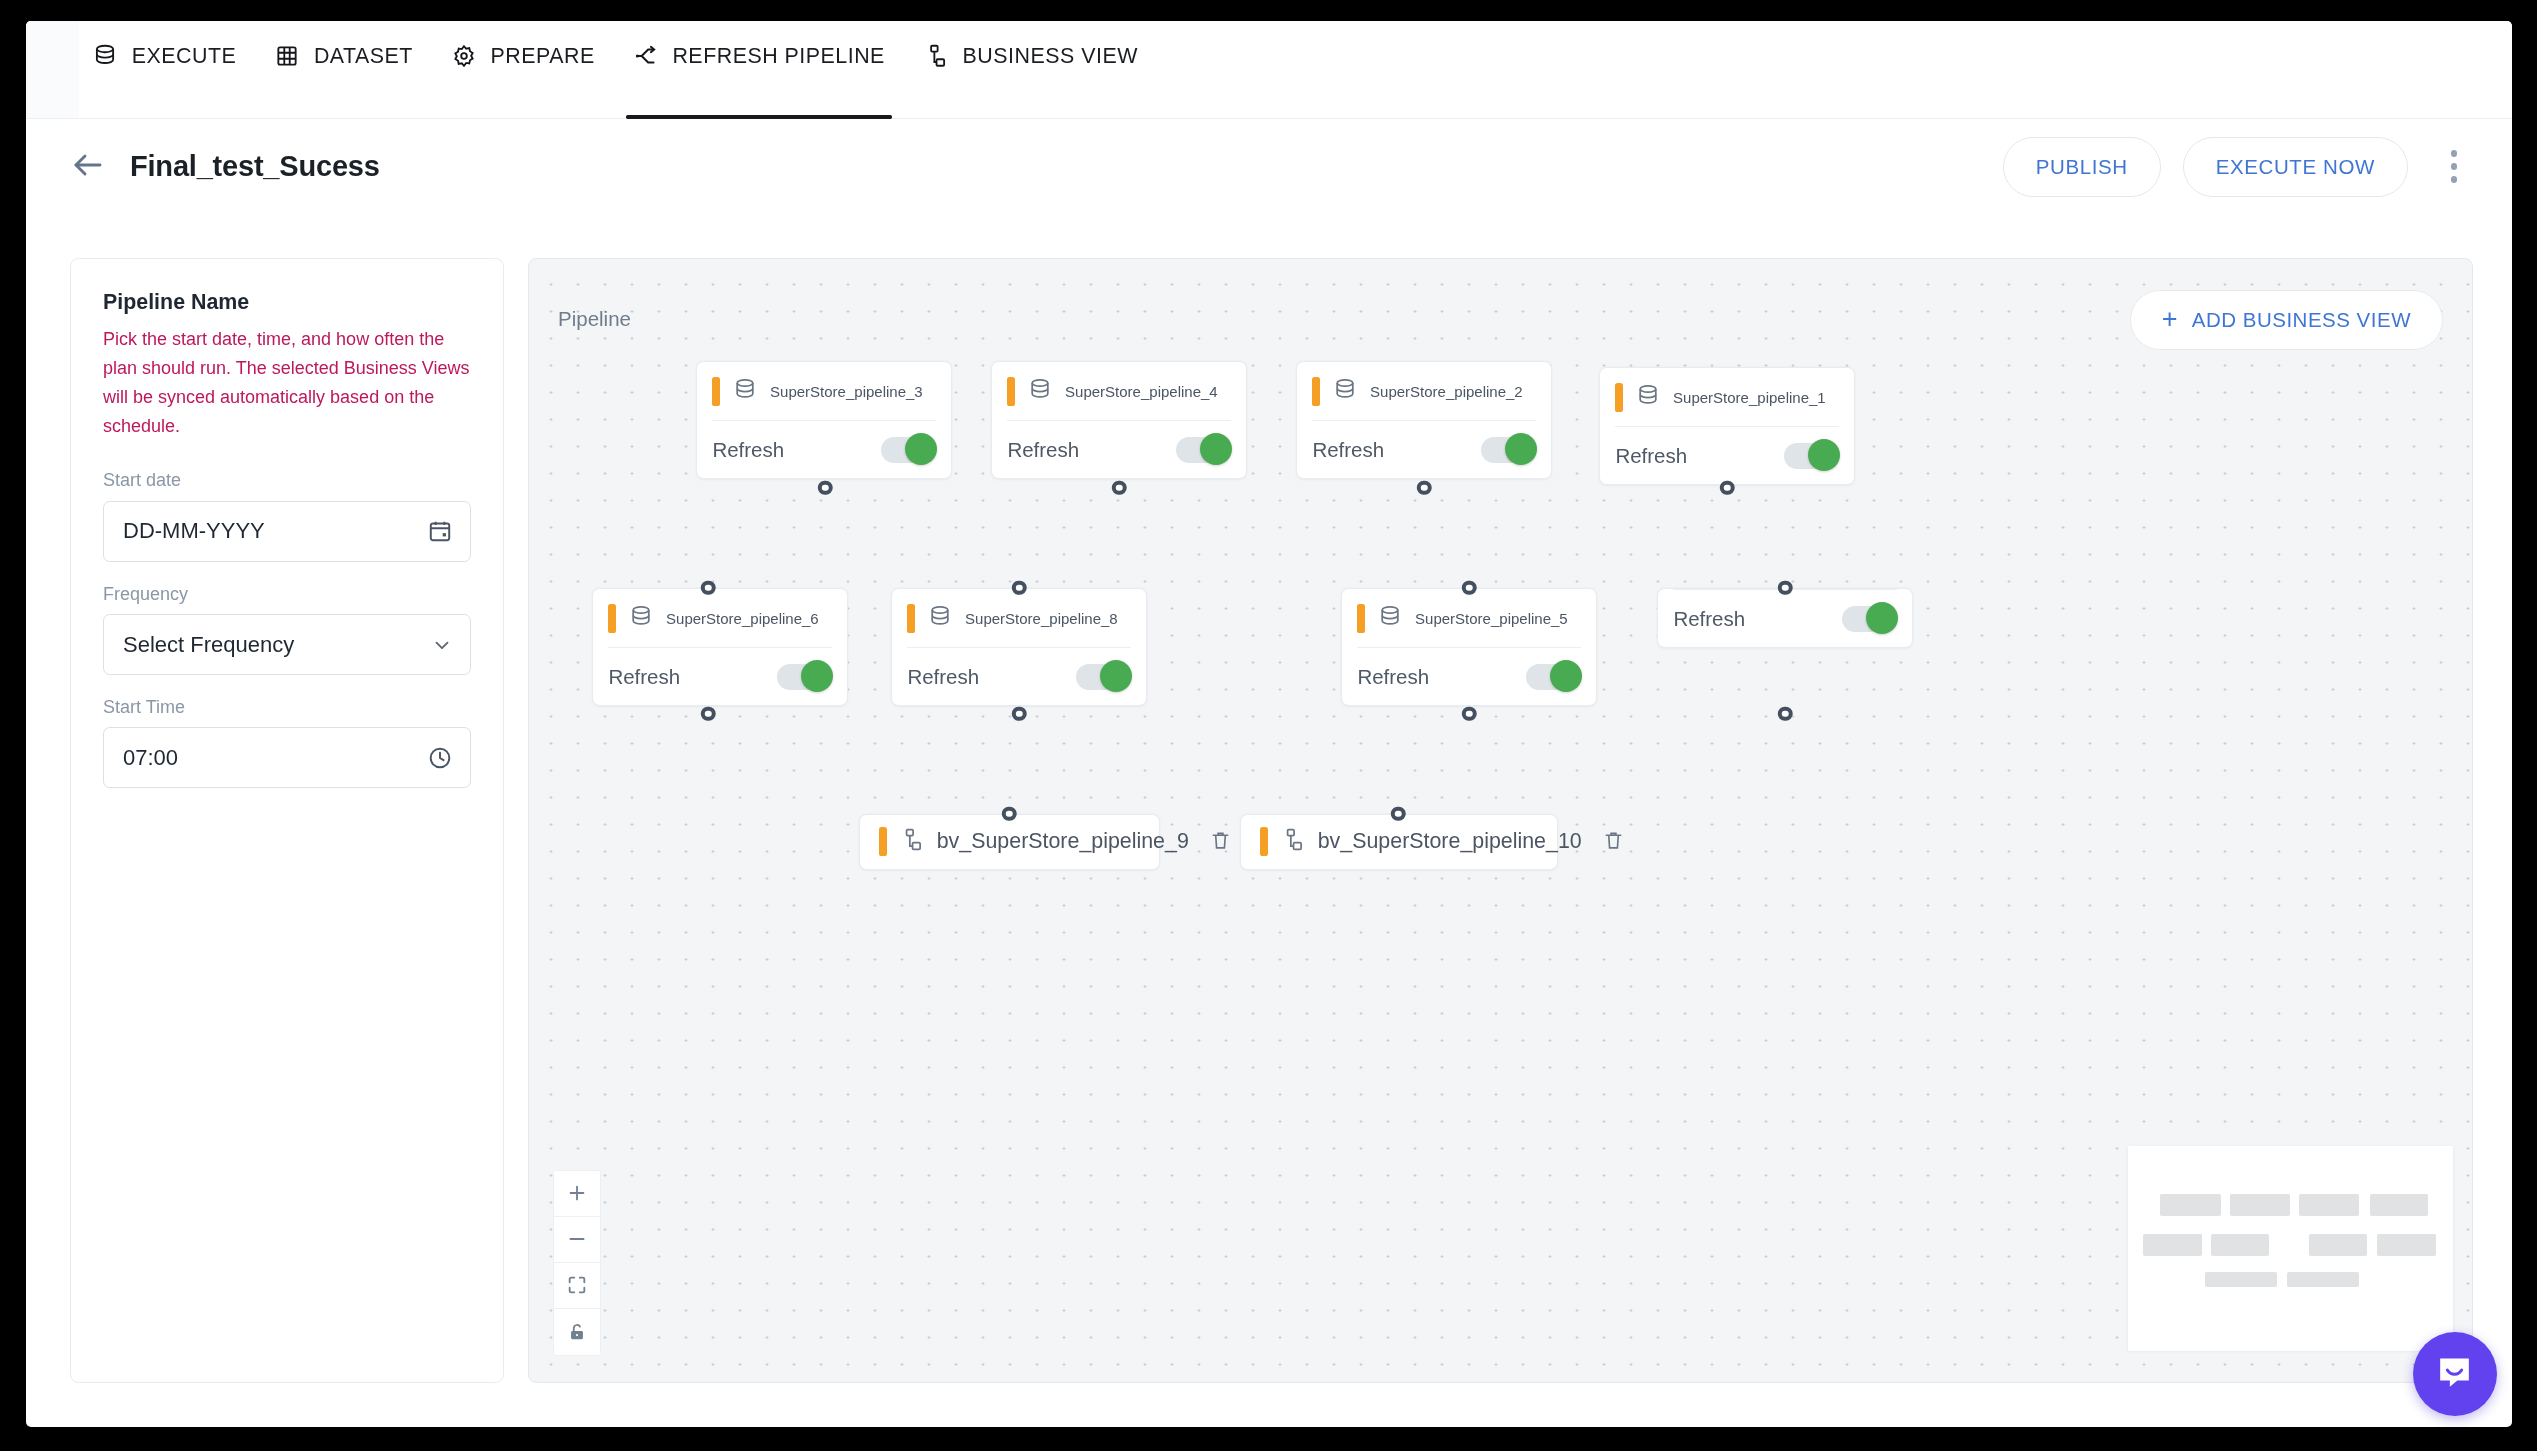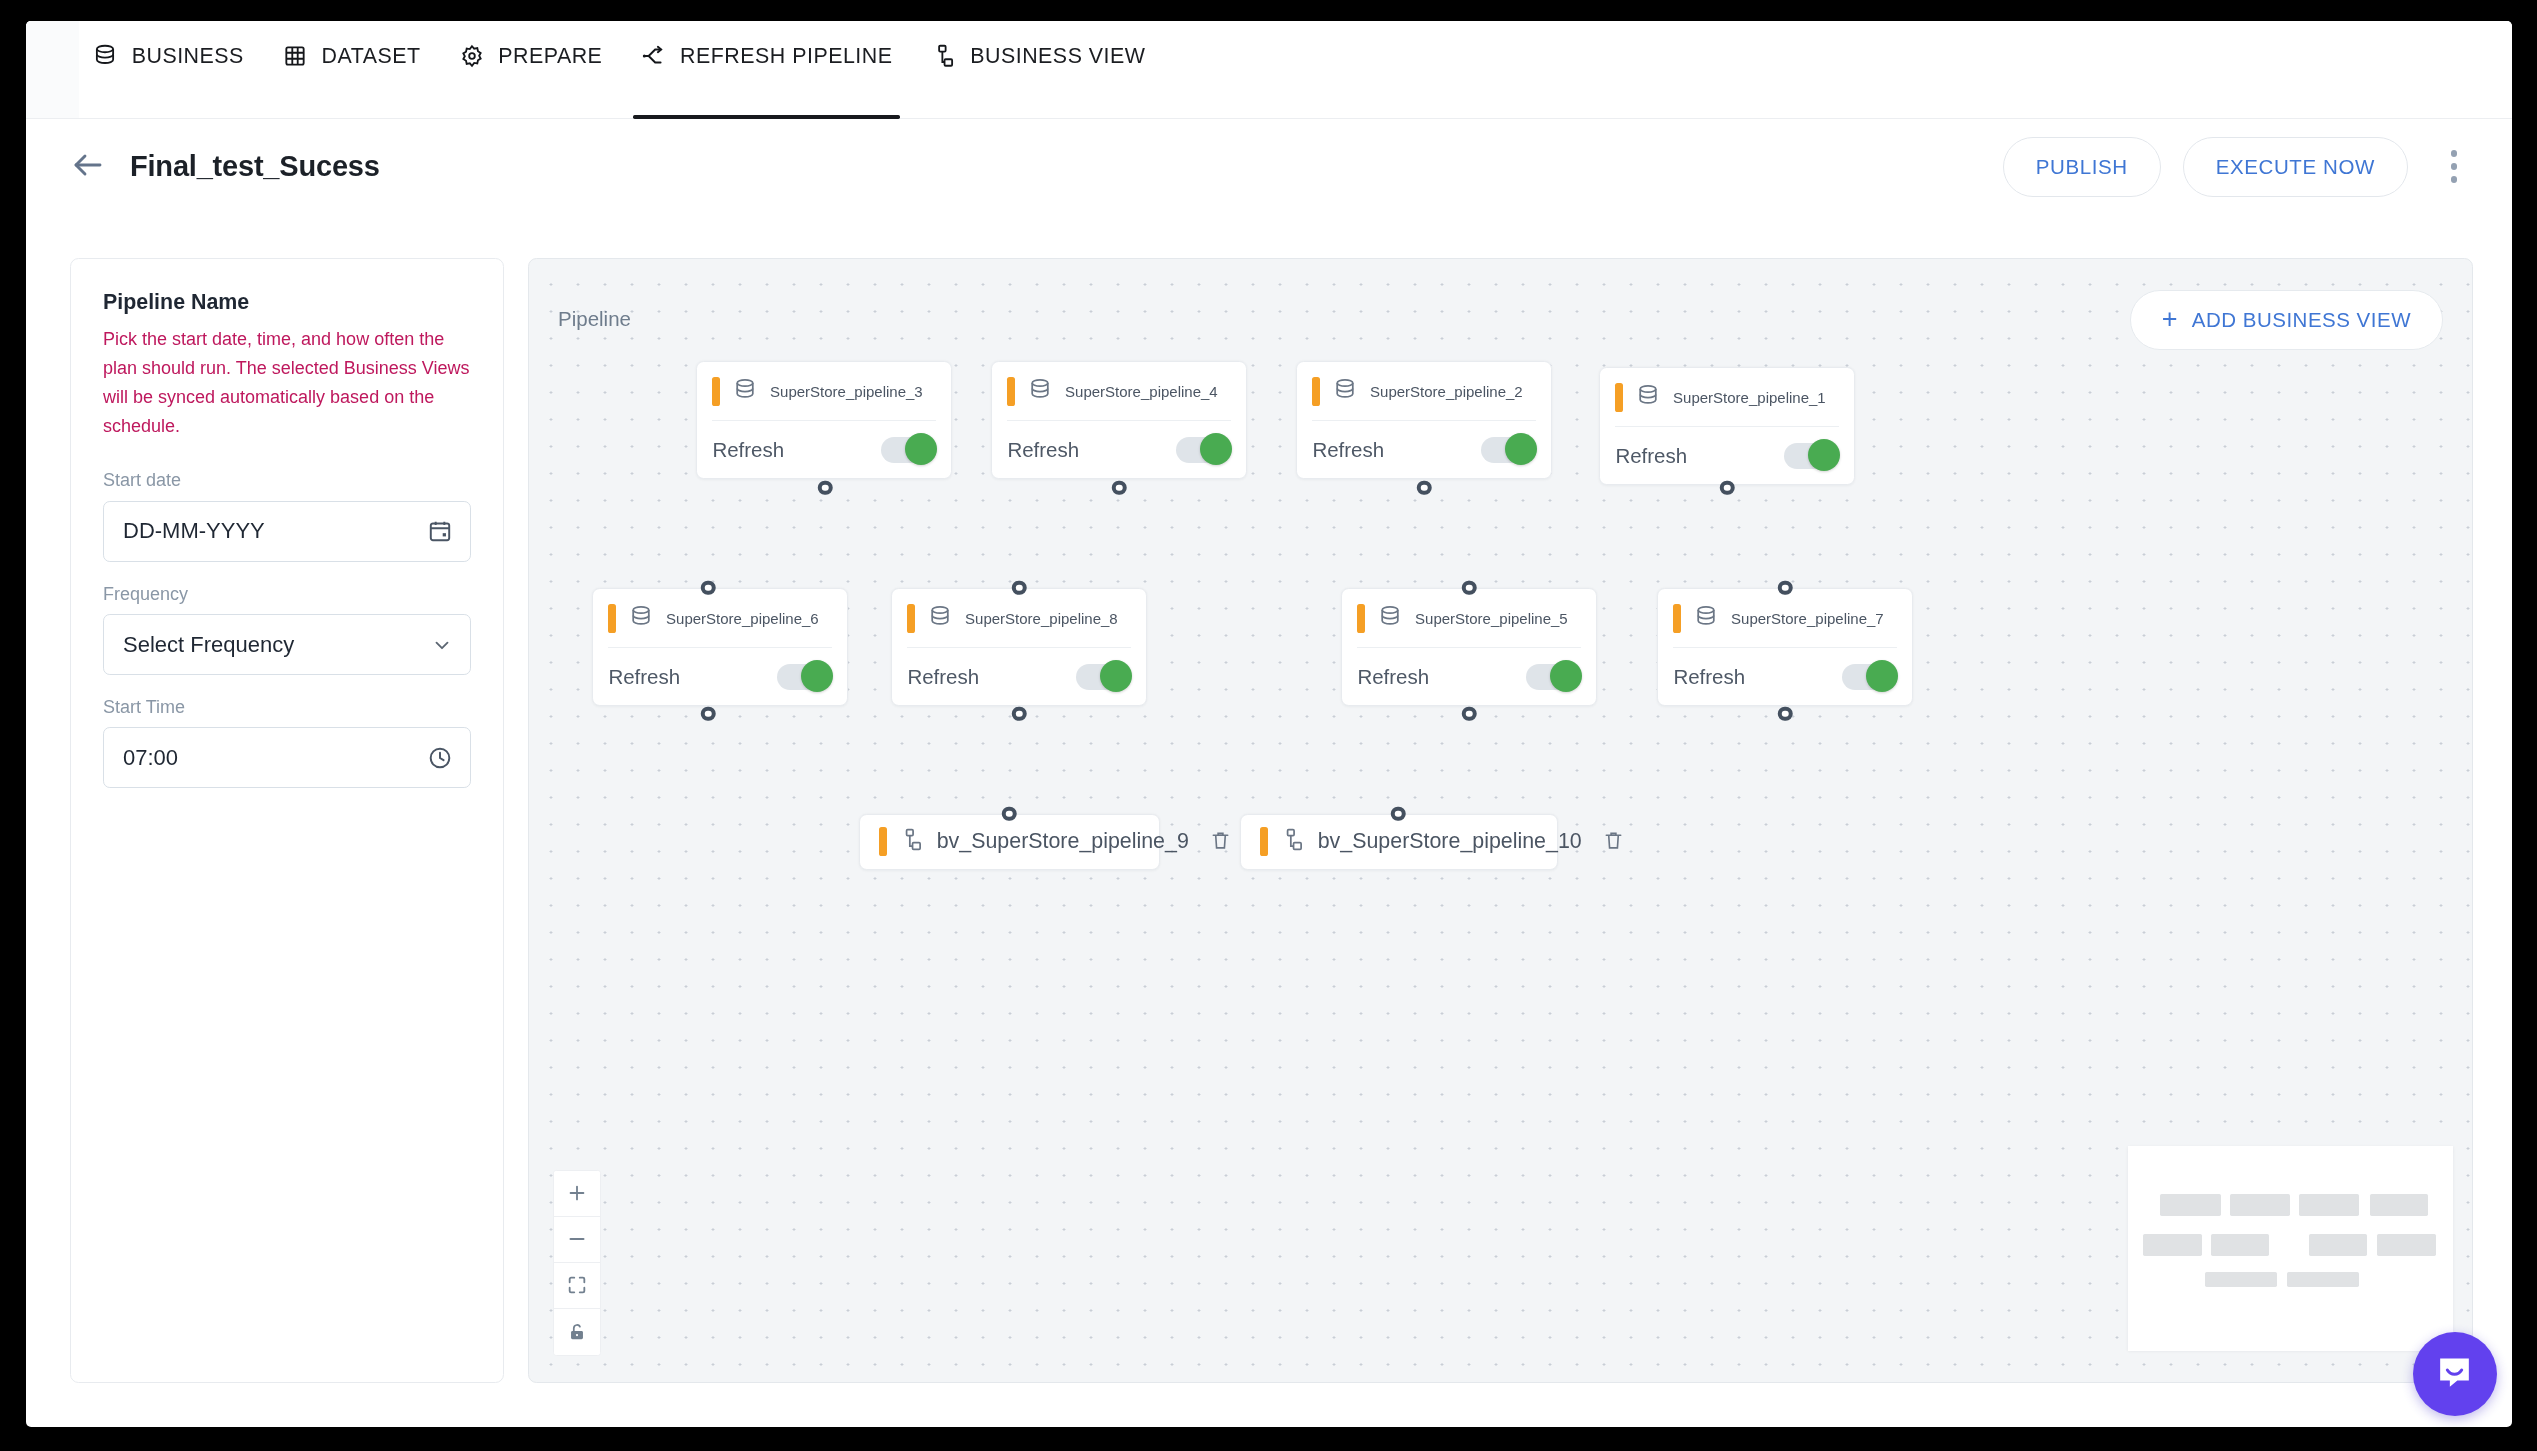--- a/index.html
+++ b/index.html
@@ -291,21 +291,21 @@
     <div class="nav-rail"></div>
 
     <div class="nav-tab">
       <span>
         <svg class="nav-ico" viewBox="0 0 24 24" fill="none" stroke="currentColor" stroke-width="1.7">
           <ellipse cx="12" cy="5.5" rx="7.5" ry="3"></ellipse>
           <path d="M4.5 5.5v5c0 1.66 3.36 3 7.5 3s7.5-1.34 7.5-3v-5"></path>
           <path d="M4.5 10.5v5c0 1.66 3.36 3 7.5 3s7.5-1.34 7.5-3v-5"></path>
         </svg>
       </span>
-      <span class="nav-label">BUSINESS</span>
+      <span class="nav-label">EXECUTE</span>
     </div>
 
     <div class="nav-tab">
       <span>
         <svg class="nav-ico" viewBox="0 0 24 24" fill="none" stroke="currentColor" stroke-width="1.7">
           <rect x="4" y="4" width="16" height="16" rx="1.5"></rect>
           <path d="M4 9h16M4 14.5h16M9.5 4v16M14.5 4v16"></path>
         </svg>
       </span>
       <span class="nav-label">DATASET</span>
@@ -549,29 +549,20 @@
             </div>
             <div class="node-div"></div>
             <div class="node-foot">
               <span class="refresh-lbl">Refresh</span>
               <span class="toggle">
                 <span class="knob"></span>
               </span>
             </div>
           </div>
           <div class="node" style="left: 1128px; top: 329px; width: 256px;">
-            <div class="node-head">
-              <span class="obar"></span>
-              <span><svg class="db-ico" viewBox="0 0 24 24" fill="none" stroke="currentColor" stroke-width="1.6">
-                  <ellipse cx="12" cy="5.5" rx="7.2" ry="2.9"></ellipse>
-                  <path d="M4.8 5.5v5c0 1.6 3.2 2.9 7.2 2.9s7.2-1.3 7.2-2.9v-5"></path>
-                  <path d="M4.8 10.5v5c0 1.6 3.2 2.9 7.2 2.9s7.2-1.3 7.2-2.9v-5"></path>
-                </svg></span>
-              <span class="node-name">SuperStore_pipeline_7</span>
-            </div>
             <div class="node-div"></div>
             <div class="node-foot">
               <span class="refresh-lbl">Refresh</span>
               <span class="toggle">
                 <span class="knob"></span>
               </span>
             </div>
           </div>
           <div class="bv-node" style="left: 330px; top: 555px; width: 301px;">
             <span class="obar"></span>

